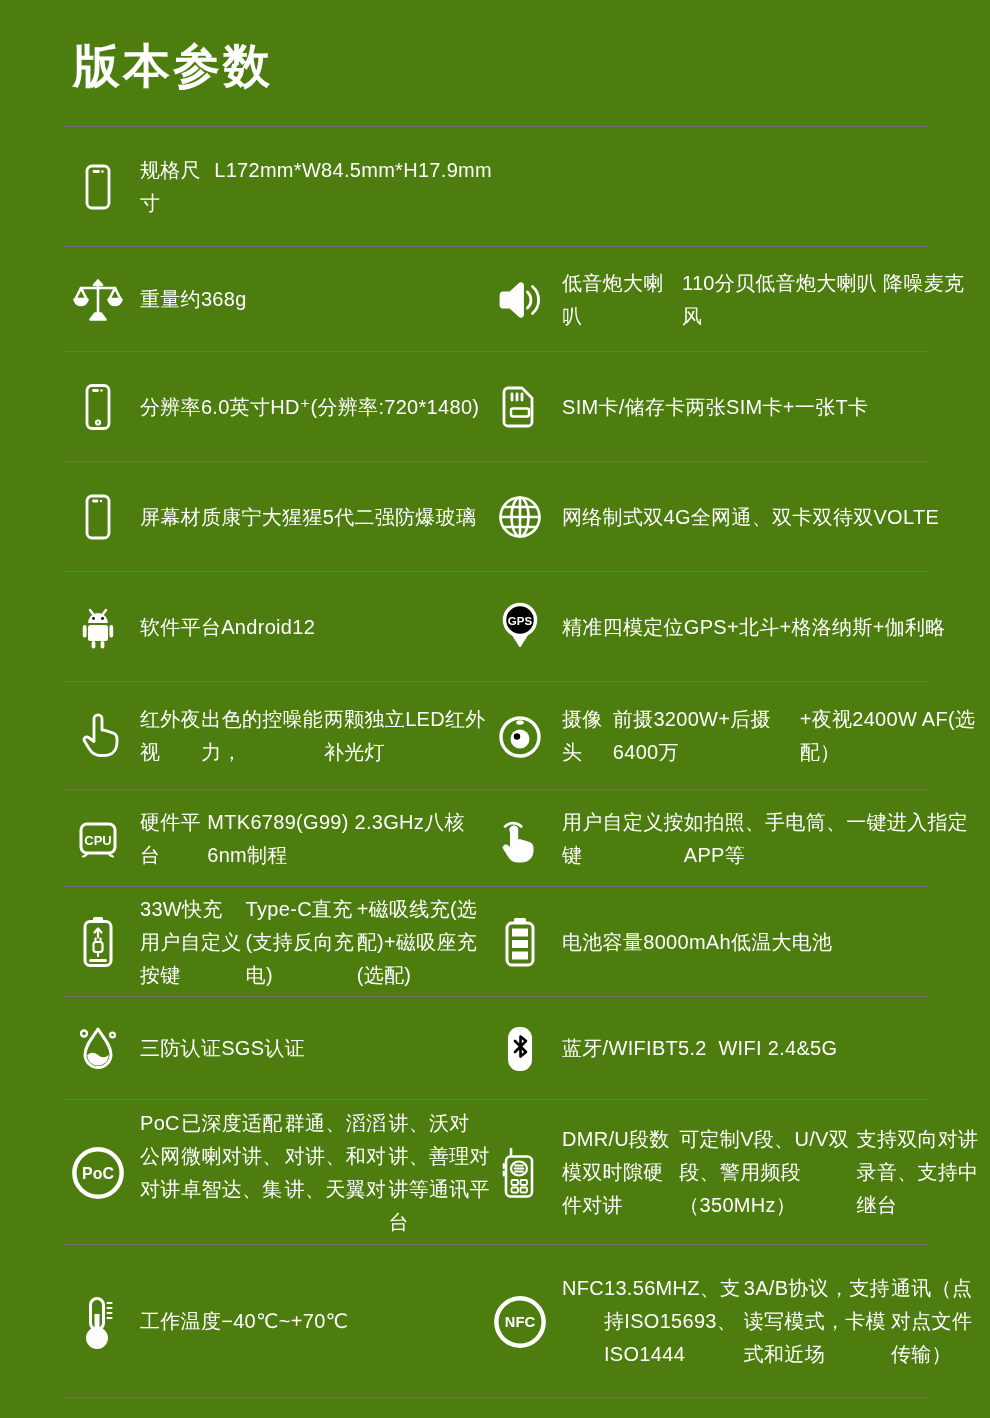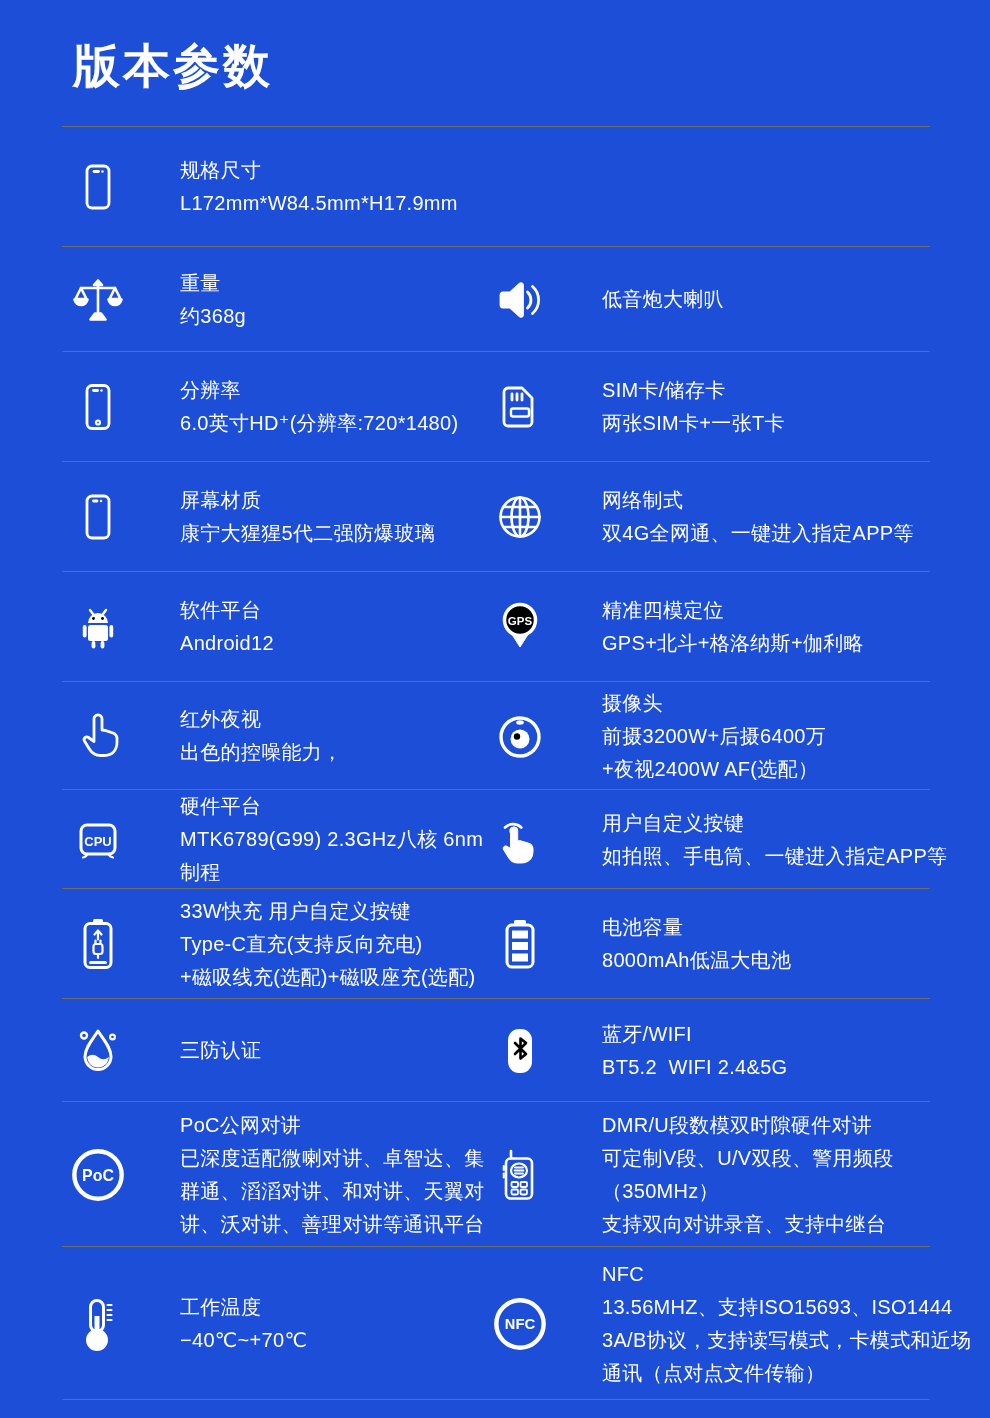--- a/index.html
+++ b/index.html
@@ -1,27 +1,27 @@
 <!DOCTYPE html>
 <html lang="zh"><head>
 <meta charset="utf-8">
 <style>
   html,body{margin:0;padding:0;background:#000;}
-  .page{position:relative;width:990px;height:1418px;background:#1d4ed8;color:#fff;
+  .page{position:relative;width:990px;height:1418px;background:#4d7c0f;color:#fff;
         font-family:"Liberation Sans","DejaVu Sans",sans-serif;overflow:hidden;}
   .hdr{position:relative;height:127px;box-sizing:border-box;padding:40px 0 0 73px;}
   .hdr h1{margin:0;font-size:47px;font-weight:bold;letter-spacing:3px;line-height:1.1;}
   .row{position:relative;display:flex;align-items:center;}
   .row::after,.hdr::after{content:"";position:absolute;left:62px;right:60px;bottom:0;
         border-bottom:1px solid #6e6e6e;}
   .cell{display:flex;align-items:center;gap:14px;box-sizing:border-box;}
   .cell.l{width:492px;padding-left:70px;}
   .cell.r{flex:1;padding-right:10px;}
   .icon-box{flex:0 0 56px;width:56px;display:flex;justify-content:center;align-items:flex-end;}
-  .lines{display:flex;flex-direction:column;margin-left:40px;}
+  .lines{display:flex;flex-direction:row;}
   .line{font-size:20px;line-height:33px;letter-spacing:0.3px;white-space:pre-wrap;}
   svg{display:block;}
   svg text{font-family:"Liberation Sans","DejaVu Sans",sans-serif;}
 </style>
 </head>
 <body>
 
 <div class="page">
 
   <div class="hdr">
@@ -72,20 +72,21 @@
         <svg width="48" height="48" viewBox="0 0 48 48">
             <g stroke="#fff" stroke-width="2.8" fill="none" stroke-linecap="round" stroke-linejoin="round">
           <path d="M5 19 v10 a2 2 0 0 0 2 2 h7 l10 9 a1.5 1.5 0 0 0 2.5 -1.1 V9.1 A1.5 1.5 0 0 0 24 8 l-10 9 H7 a2 2 0 0 0 -2 2 z" fill="#fff"></path>
           <path d="M31.5 16 a11 11 0 0 1 0 16"></path>
               <path d="M36.5 10.5 a18 18 0 0 1 0 27"></path>
         </g>
           </svg>
       </div>
       <div class="lines">
         <div class="line">低音炮大喇叭</div>
+        <div class="line">110分贝低音炮大喇叭 降噪麦克风</div>
       </div>
     </div>
   </div>
 
   <div class="row" style="min-height:110px">
     <div class="cell l">
       <div class="icon-box">
         <svg width="48" height="48" viewBox="0 0 48 48">
             <g stroke="#fff" stroke-width="2.8" fill="none" stroke-linecap="round" stroke-linejoin="round">
           <rect x="13" y="2.5" width="22" height="43" rx="5"></rect>
@@ -143,21 +144,21 @@
               <ellipse cx="24" cy="24" rx="8.5" ry="19.5"></ellipse>
           <line x1="4.5" y1="24" x2="43.5" y2="24"></line>
               <line x1="7.5" y1="14" x2="40.5" y2="14"></line>
               <line x1="7.5" y1="34" x2="40.5" y2="34"></line>
               <line x1="24" y1="4.5" x2="24" y2="43.5"></line>
         </g>
           </svg>
       </div>
       <div class="lines">
         <div class="line">网络制式</div>
-        <div class="line">双4G全网通、一键进入指定APP等</div>
+        <div class="line">双4G全网通、双卡双待双VOLTE</div>
       </div>
     </div>
   </div>
 
   <div class="row" style="min-height:110px">
     <div class="cell l">
       <div class="icon-box">
         <svg width="48" height="48" viewBox="0 0 48 48">
             <g stroke="#fff" stroke-width="2.4" fill="none" stroke-linecap="round" stroke-linejoin="round">
           <path d="M14 20 a10 10 0 0 1 20 0 z" fill="#fff" stroke="none"></path>
@@ -200,20 +201,21 @@
       <div class="icon-box">
         <svg width="48" height="52" viewBox="0 0 48 52">
             <g stroke="#fff" stroke-width="2.8" fill="none" stroke-linecap="round" stroke-linejoin="round">
           <path d="M20 27 V8.8 a4 4 0 0 1 8 0 V20 l3 .4 8 2.6 c2.8 1 4 2.8 4 6 v3 c0 9 -5.5 13.5 -13.5 13.5 h-3 c-5.5 0 -8.5 -2.2 -11.3 -6.8 l-4.7 -7.6 c-1.6 -2.6 1.5 -5.4 4 -3.6 l5.5 4 z"></path>
         </g>
           </svg>
       </div>
       <div class="lines">
         <div class="line">红外夜视</div>
         <div class="line">出色的控噪能力，</div>
+        <div class="line">两颗独立LED红外补光灯</div>
       </div>
     </div>
     <div class="cell r">
       <div class="icon-box">
         <svg width="48" height="48" viewBox="0 0 48 48">
             <g stroke="#fff" fill="none" stroke-linecap="round" stroke-linejoin="round">
           <circle cx="24" cy="25" r="19" stroke-width="3.4"></circle>
           <ellipse cx="24" cy="10.5" rx="3.8" ry="2.2" fill="#fff" stroke="none"></ellipse>
           <circle cx="24" cy="27" r="9.5" fill="#fff" stroke="none"></circle>
           <circle cx="21" cy="24.5" r="3.2" fill="#000" stroke="none"></circle>
@@ -311,20 +313,21 @@
             <g stroke="#fff" fill="none" stroke-linecap="round" stroke-linejoin="round">
           <path d="M24 6 C19 14 11 22.5 11 31.5 a13 13 0 0 0 26 0 C37 22.5 29 14 24 6 z" stroke-width="3"></path>
           <path d="M13.2 32 q5.4 -4.5 10.8 0 t10.8 0 c-0.6 6.5 -5 10.4 -10.8 10.4 s-10.2 -3.9 -10.8 -10.4 z" fill="#fff" stroke="none"></path>
           <circle cx="10" cy="10.5" r="3" stroke-width="2.4"></circle>
               <circle cx="38.5" cy="12" r="2.4" stroke-width="2.2"></circle>
         </g>
           </svg>
       </div>
       <div class="lines">
         <div class="line">三防认证</div>
+        <div class="line">SGS认证</div>
       </div>
     </div>
     <div class="cell r">
       <div class="icon-box">
         <svg width="48" height="50" viewBox="0 0 48 50">
             <g stroke-linecap="round" stroke-linejoin="round">
           <rect x="12" y="3" width="24" height="44" rx="11" fill="#fff" stroke="none"></rect>
           <path d="M19 17 L30 28 L24.5 32.5 V12.5 L30 17 L19 28" stroke="#000" stroke-width="2.6" fill="none"></path>
         </g>
           </svg>

